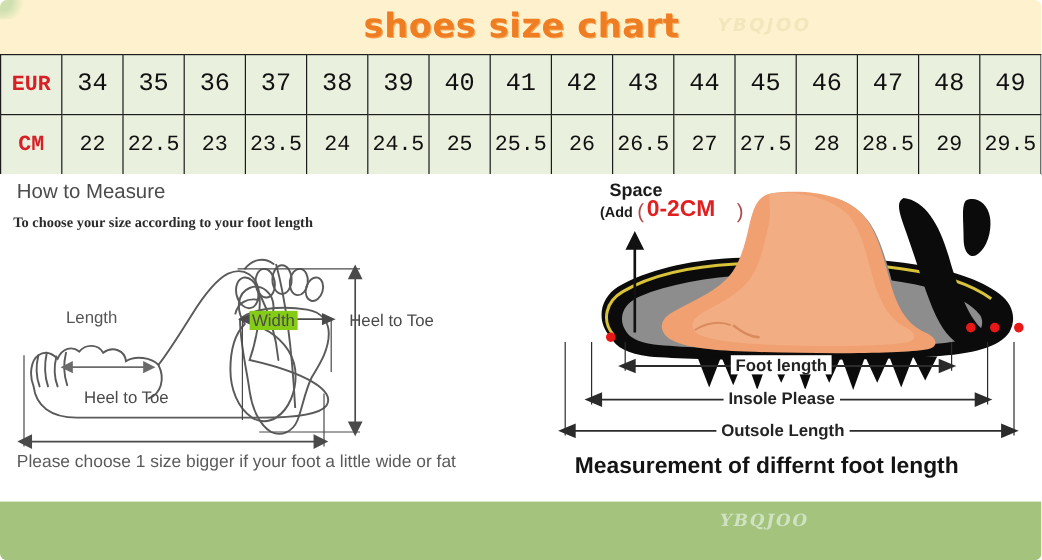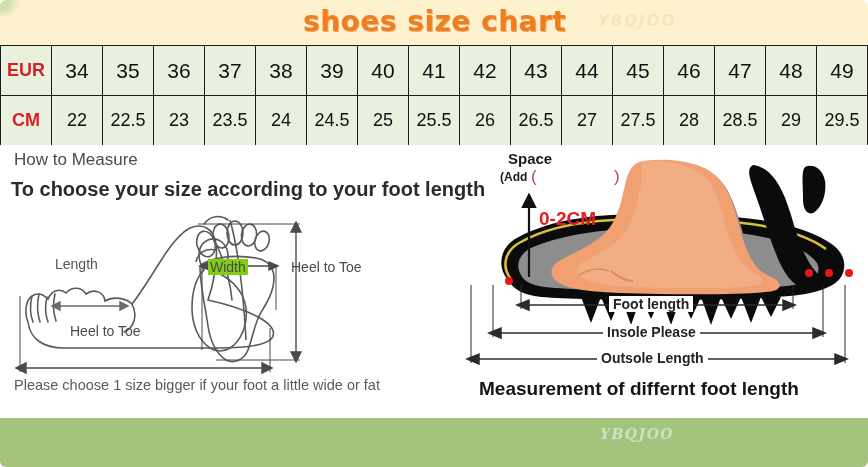--- a/index.html
+++ b/index.html
@@ -38,21 +38,21 @@
 
   
   .table-wrap{position:absolute;left:0;top:45px;width:868px;height:100px;}
   table.size-table{
     border-collapse:collapse;width:868px;height:100px;
     table-layout:fixed;background:#e9f0dd;
   }
   table.size-table td{
     border:1px solid #1d1d1d;
     text-align:center;vertical-align:middle;
-    font-family:Liberation Sans, sans-serif;
+    font-family:Liberation Mono, monospace;
     font-size:21px;color:#111;
     background:#e9f0dd;
     padding:0;
   }
   table.size-table td.rowlabel{
     color:#d91f26;font-weight:bold;font-size:18px;
     width:50px;
   }
   table.size-table td.val-sm{font-size:18px;}
   table.size-table tr{height:50px;}
@@ -62,22 +62,22 @@
   .panel-left{position:absolute;left:0;top:0;width:455px;height:246px;}
   .panel-right{position:absolute;left:455px;top:0;width:413px;height:273px;}
 
   .how-title{
     position:absolute;left:14px;top:5px;
     font-size:17px;color:#4b4b4b;font-family:"Liberation Sans",sans-serif;
     white-space:nowrap;
   }
   .how-sub{
     position:absolute;left:11px;top:33px;
-    font-size:20px;font-weight:bold;color:#2b2b2b;
-    font-family:Liberation Sans, sans-serif;white-space:nowrap;
+    font-size:12px;font-weight:bold;color:#2b2b2b;
+    font-family:Liberation Serif, serif;white-space:nowrap;
   }
   .how-foot-note{
     position:absolute;left:14px;top:232px;
     font-size:14.5px;color:#5a5a5a;font-family:"Liberation Sans",sans-serif;
     white-space:nowrap;
   }
   .lbl-length{
     position:absolute;left:55px;top:111px;font-size:14px;color:#555;
     font-family:"Liberation Sans",sans-serif;
   }
@@ -103,21 +103,20 @@
     position:absolute;left:45px;top:25px;font-size:12px;font-weight:bold;color:#1b1b1b;
     font-family:"Liberation Sans",sans-serif;
   }
   .space-paren-l{
     position:absolute;left:76px;top:22px;font-size:17px;color:#b04a4a;
     font-family:"Liberation Sans",sans-serif;
   }
   .space-range{
     position:absolute;left:84px;top:19px;font-size:19px;font-weight:bold;color:#e02020;
     font-family:"Liberation Sans",sans-serif;
-    margin-top:44px;
   }
   .space-paren-r{
     position:absolute;left:159px;top:22px;font-size:17px;color:#b04a4a;
     font-family:"Liberation Sans",sans-serif;
   }
   .meas-cap{
     position:absolute;left:24px;top:233px;font-size:19px;font-weight:bold;color:#141414;
     font-family:"Liberation Sans",sans-serif;white-space:nowrap;
   }
   .dim-lbl{

